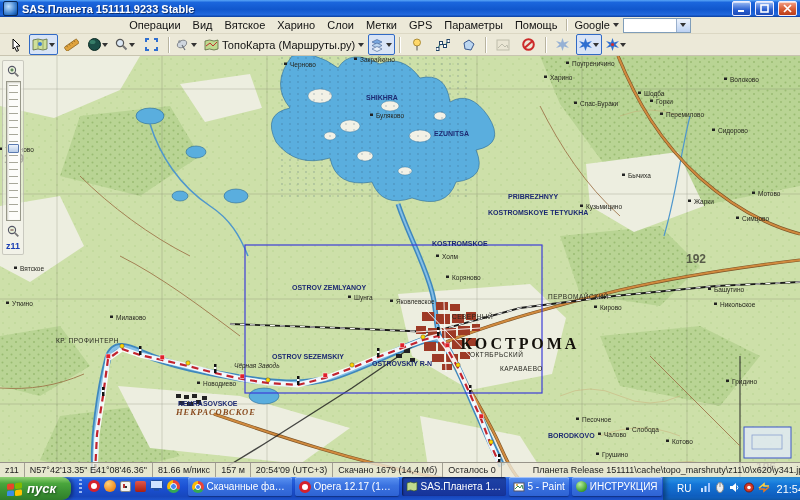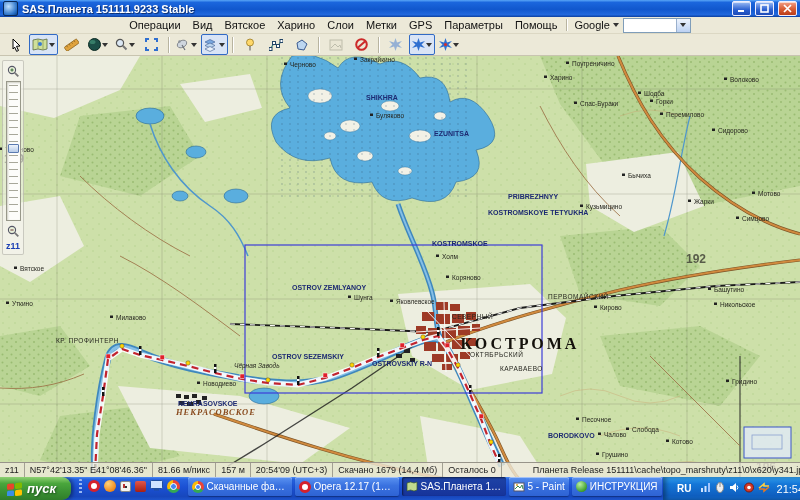--- a/index.html
+++ b/index.html
@@ -70,21 +70,21 @@
     color:#fff;font-weight:bold;font-style:italic;font-size:13px;text-shadow:1px 1px 2px #1d4d1d;box-shadow:2px 0 4px rgba(0,0,0,.45);}
   .quicklaunch{display:flex;align-items:center;gap:4px;padding:0 6px 0 8px;}
   .qlsep{width:3px;height:15px;margin-right:2px;background:repeating-linear-gradient(180deg,#9ab8f2 0 2px,transparent 2px 4px);border-radius:1px;}
   .task{height:19px;width:96px;margin:0 1.5px;border-radius:2px;display:flex;align-items:center;gap:3px;padding:0 4px;color:#fff;font-size:10px;
     background:linear-gradient(180deg,#5b93f2,#3a72e0 45%,#2e63d4);box-shadow:inset 0 1px 0 rgba(255,255,255,.45),0 1px 1px rgba(0,0,0,.3);}
   .task.active{background:linear-gradient(180deg,#1e43a6,#16339a);box-shadow:inset 1px 1px 2px rgba(0,0,0,.55);}
   .task-label{overflow:hidden;text-overflow:ellipsis;white-space:nowrap;}
   .ticon{flex:0 0 auto;display:flex;align-items:center;justify-content:center;}
   .tray{margin-left:auto;height:23px;display:flex;align-items:center;gap:4px;padding:0 7px 0 10px;color:#fff;font-size:10px;
     background:linear-gradient(180deg,#33a0f0 0%,#1577d8 30%,#0f5fc0 80%,#1268c8 100%);box-shadow:inset 3px 0 4px rgba(0,0,0,.35);}
-  .lang{padding:0 4px;font-weight:bold;}
+  .lang{padding:0 4px;font-weight:normal;}
   .clock{font-size:11px;padding-left:3px;}
   .chrome{width:13px;height:13px;border-radius:50%;background:conic-gradient(#ea4335 0 120deg,#34a853 0 240deg,#fbbc05 0 360deg);position:relative;}
   .chrome::after{content:"";position:absolute;inset:3px;border-radius:50%;background:#4285f4;border:1px solid #fff;}
   .opera{width:12px;height:12px;border-radius:50%;border:3px solid #d5212b;background:#fff;box-sizing:border-box;}
   .orangeapp{width:12px;height:12px;border-radius:50%;background:radial-gradient(circle at 35% 30%,#ffd27a,#f08a1d 70%,#b85a08);}
   .redapp{width:11px;height:11px;border-radius:2px;background:linear-gradient(180deg,#e2574a,#a81f12);}
   .greenapp{width:11px;height:11px;border-radius:50%;background:radial-gradient(circle at 35% 30%,#b9f0a0,#3f9e2e 70%,#1e6e12);}
   .ntapp{width:11px;height:11px;border-radius:2px;background:#f4f4f0;border:1px solid #888;box-sizing:border-box;
     background-image:linear-gradient(90deg,#b33 2px,transparent 2px),linear-gradient(0deg,#333 2px,transparent 2px);background-size:4px 4px;background-position:2px 2px;background-repeat:no-repeat;}
 </style>
@@ -177,20 +177,28 @@
           <path d="M1,4 V1 H4 M9,1 H12 V4 M12,9 V12 H9 M4,12 H1 V9" fill="none" stroke="#2f6fd0" stroke-width="2"></path>
         </svg>
     </span>
     <span class="tsep"></span>
     <span class="tbtn">
       <svg width="14" height="13">
           <ellipse cx="6" cy="6" rx="5" ry="3.4" transform="rotate(-28 6 6)" fill="#cfd6de" stroke="#6a7078" stroke-width=".7"></ellipse>
           <line x1="6" y1="7" x2="9" y2="12" stroke="#6a7078" stroke-width="1.2"></line>
           <circle cx="3.5" cy="3.5" r="1.2" fill="#8a9098"></circle>
         </svg>
+      <span class="caret"></span>
+    </span>
+    <span class="tbtn">
+      <svg width="15" height="12">
+          <path d="M1,2 L5.5,1 L10,2 L14,1 V10 L10,11 L5.5,10 L1,11 Z" fill="#bfd98f" stroke="#5a6a40" stroke-width=".8"></path>
+          <path d="M2,7 L6,4 L9,7 L13,3" stroke="#c03030" fill="none"></path>
+        </svg>
+      <span class="map-combo-label">ТопоКарта (Маршруты.ру)</span>
       <span class="caret"></span>
     </span>
     <span class="tbtn checked">
       <svg width="14" height="14">
           <path d="M1,4 L6,1.5 L11,4 L6,6.5 Z" fill="#7aa8e0" stroke="#3a5a90" stroke-width=".6"></path>
           <path d="M1,7.5 L6,5 L11,7.5 L6,10 Z" fill="#bcd6f0" stroke="#3a5a90" stroke-width=".6"></path>
           <path d="M1,11 L6,8.5 L11,11 L6,13.5 Z" fill="#e8f0fa" stroke="#3a5a90" stroke-width=".6"></path>
         </svg>
       <span class="caret"></span>
     </span>

